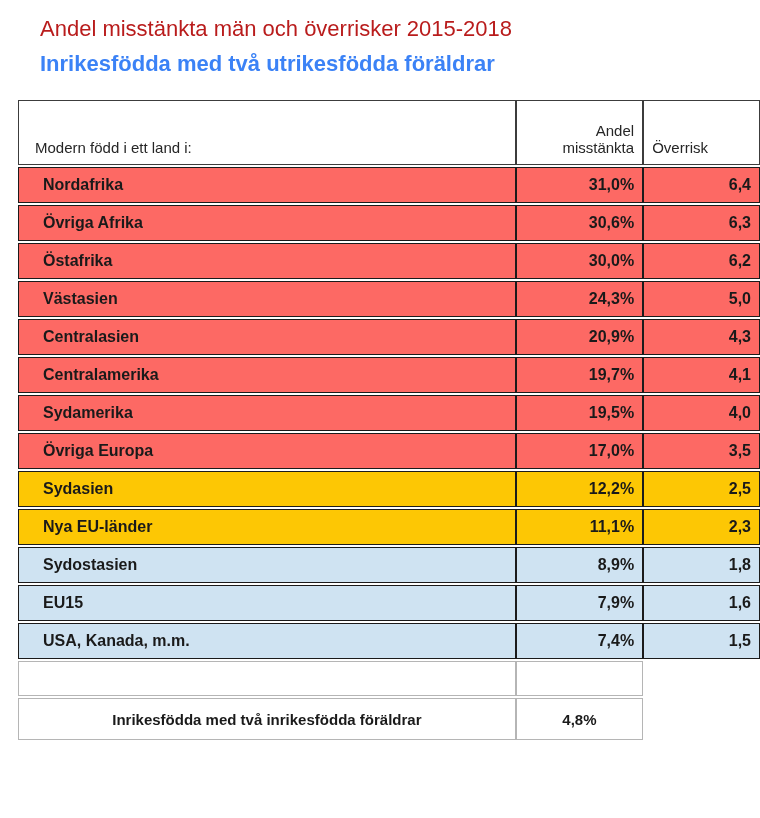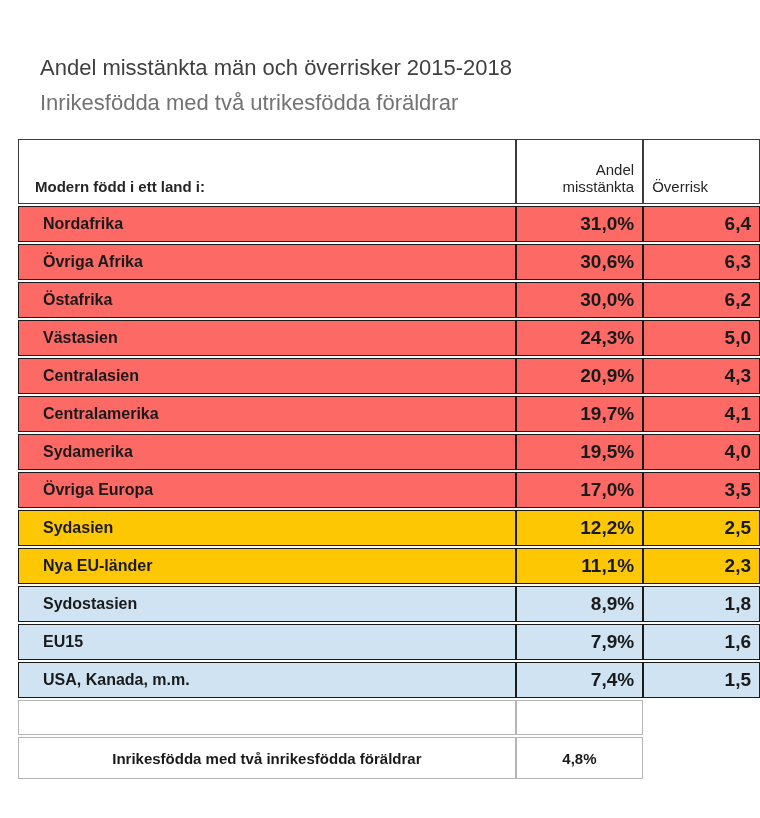--- a/index.html
+++ b/index.html
@@ -15,38 +15,37 @@
     height: 818px;
     background: #ffffff;
     overflow: hidden;
   }
   .title-block {
     padding: 15px 0 0 40px;
   }
   .title {
     font-size: 22px;
     font-weight: 400;
-    color: #404040;
+    color: #b91c1c;
     line-height: 1.25;
-    margin-top: 39px;
   }
   .subtitle {
     font-size: 22px;
-    font-weight: 400;
-    color: #737373;
+    font-weight: 700;
+    color: #3b82f6;
     line-height: 1.25;
     margin-top: 7px;
   }
   table.stats {
     margin: 21px 0 0 18px;
     border-collapse: separate;
     border-spacing: 0 2px;
     table-layout: fixed;
   }
-  .c1 { width: 488px; font-weight: bold; }
+  .c1 { width: 488px; }
   .c2 { width: 112px; }
   .c3 { width: 102px; }
 
   
   thead th {
     background: #ffffff;
     border: 1px solid #3c3c3c;
     height: 52px;
     vertical-align: bottom;
     font-size: 15px;
@@ -62,21 +61,21 @@
   
   tbody td {
     height: 34px;
     border: 1px solid #1b1b1b;
     font-size: 16px;
     font-weight: 700;
     padding: 0 8px;
     vertical-align: middle;
   }
   tbody td.label { text-align: left; padding-left: 24px; }
-  tbody td.val  { text-align: right; font-size: 19px; }
+  tbody td.val  { text-align: right; font-size: 16px; }
 
   tr.tier-red td    { background: var(--tier-red, #fd6964); }
   tr.tier-yellow td { background: var(--tier-yellow, #fdc704); }
   tr.tier-blue td   { background: var(--tier-blue, #cfe3f2); }
 
   
   tbody.tail td {
     background: #ffffff;
     border: 1px solid #b5b5b5;
     font-weight: 700;

